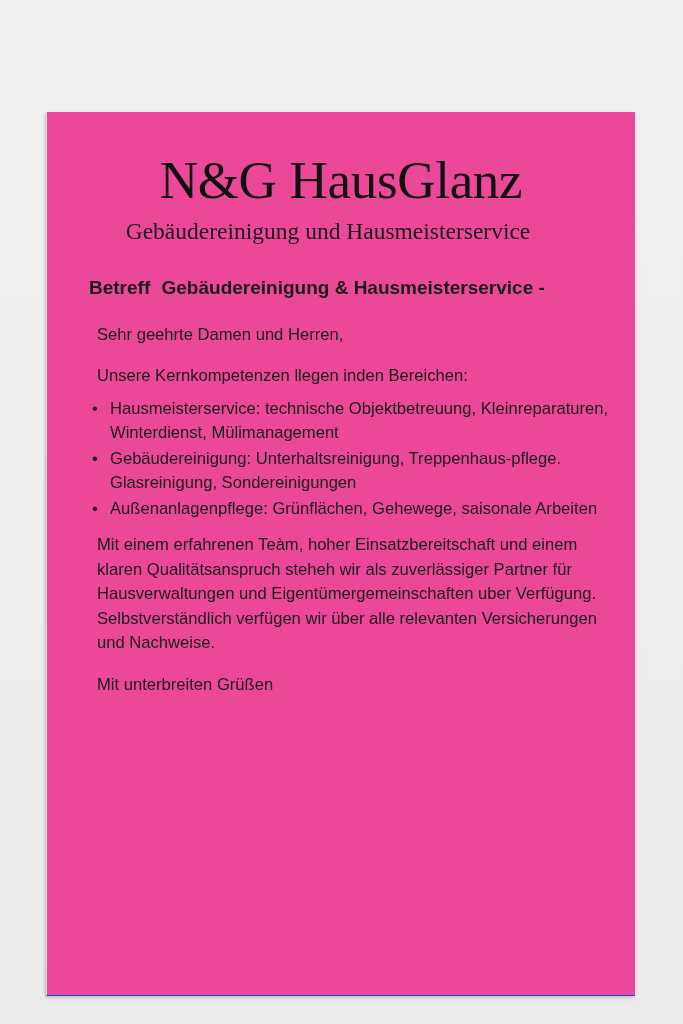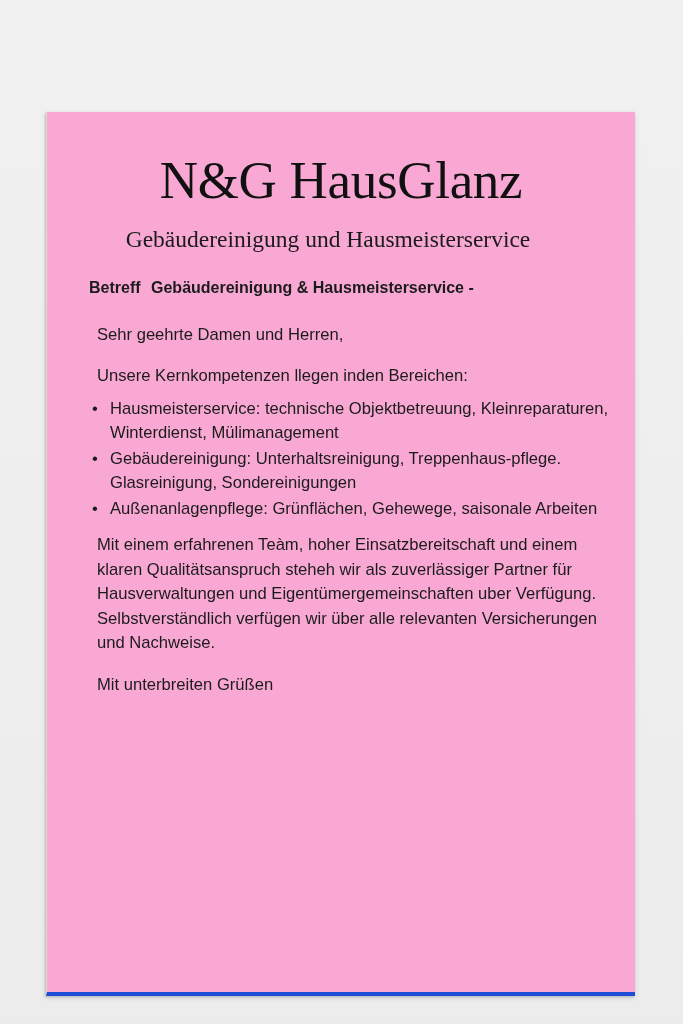--- a/index.html
+++ b/index.html
@@ -15,24 +15,24 @@
       overflow: hidden;
       font-family: "Liberation Sans", "DejaVu Sans", sans-serif;
       color: #1a1a1a;
     }
     .paper {
       position: absolute;
       left: 46px;
       top: 112px;
       width: 589px;
       height: 884px;
-      background: #f9a8d4;
+      background: #ec4899;
       box-shadow: -1px 1px 2px rgba(0,0,0,0.18), 0 2px 6px rgba(0,0,0,0.10);
       border-left: 1px solid #d9d9d9;
-      border-bottom: 4px solid #1d4ed8;
+      border-bottom: 1px solid #1d4ed8;
       box-sizing: border-box;
     }
     .letterhead {
       position: absolute;
       left: 0;
       right: 0;
       top: 38px;
       text-align: center;
     }
     .company-name {
@@ -42,37 +42,37 @@
       color: #111;
       letter-spacing: -0.3px;
       margin: 0;
       font-weight: normal;
     }
     .company-tagline {
       font-family: "Liberation Serif", "DejaVu Serif", serif;
       font-size: 23.5px;
       line-height: 30px;
       color: #1a1a1a;
-      margin-top: 14px;
+      margin-top: 6px;
       padding-right: 0px;
       position: relative;
       left: -13px;
     }
     .body {
       position: absolute;
       left: 42px;
       top: 164px;
       width: 535px;
       font-size: 16.6px;
       line-height: 24.5px;
       color: #1b1b1b;
     }
     .subject {
       font-weight: bold;
-      font-size: 16px;
+      font-size: 19px;
       line-height: 24.5px;
       margin: 0;
     }
     .subject-label {
       margin-right: 6px;
     }
     p {
       margin: 8px;
     }
     .salutation { margin-top: 22px; }

